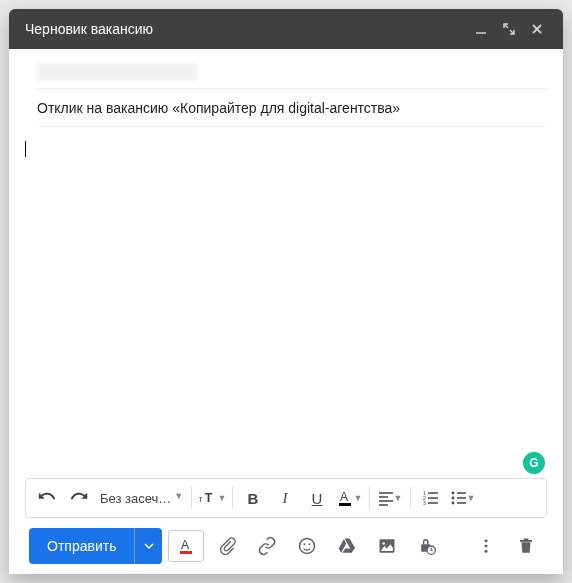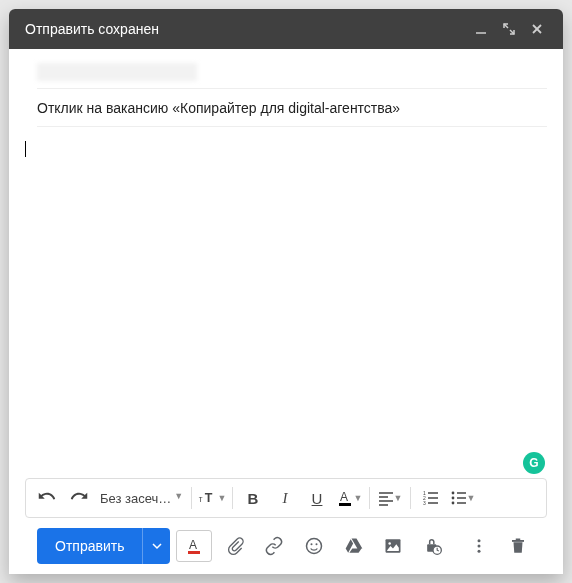--- a/index.html
+++ b/index.html
@@ -138,21 +138,21 @@
     align-items: flex-start;
     gap: 3px;
     cursor: pointer;
     max-width: 90px;
     white-space: nowrap;
     overflow: hidden;
   }
   .dd-caret { font-size: 9px; color: #888; }
   .bottom-bar {
     height: 56px;
-    padding: 10px 28px;
+    padding: 10px 20px;
     display: flex;
     align-items: center;
     gap: 6px;
   }
   .send-group {
     display: flex;
     height: 36px;
   }
   .send-btn {
     background: #1a73e8;
@@ -192,21 +192,21 @@
   }
   .spacer { flex: 1; }
   svg { display: block; }
 </style>
 </head>
 <body>
 
 <div class="compose-window">
 
   <div class="titlebar">
-    <div class="title">Отправить сохранен</div>
+    <div class="title">Черновик вакансию</div>
     <div class="win-btn">
       <svg viewBox="0 0 14 14">
           <line x1="2" y1="11" x2="12" y2="11" stroke="currentColor" stroke-width="1.5"></line>
         </svg>
     </div>
     <div class="win-btn">
       <svg viewBox="0 0 14 14">
           <path d="M2 6 L2 2 L6 2 M8 12 L12 12 L12 8" stroke="currentColor" stroke-width="1.5" fill="none"></path>
           <line x1="2" y1="2" x2="6" y2="6" stroke="currentColor" stroke-width="1.5"></line>
           <line x1="12" y1="12" x2="8" y2="8" stroke="currentColor" stroke-width="1.5"></line>

